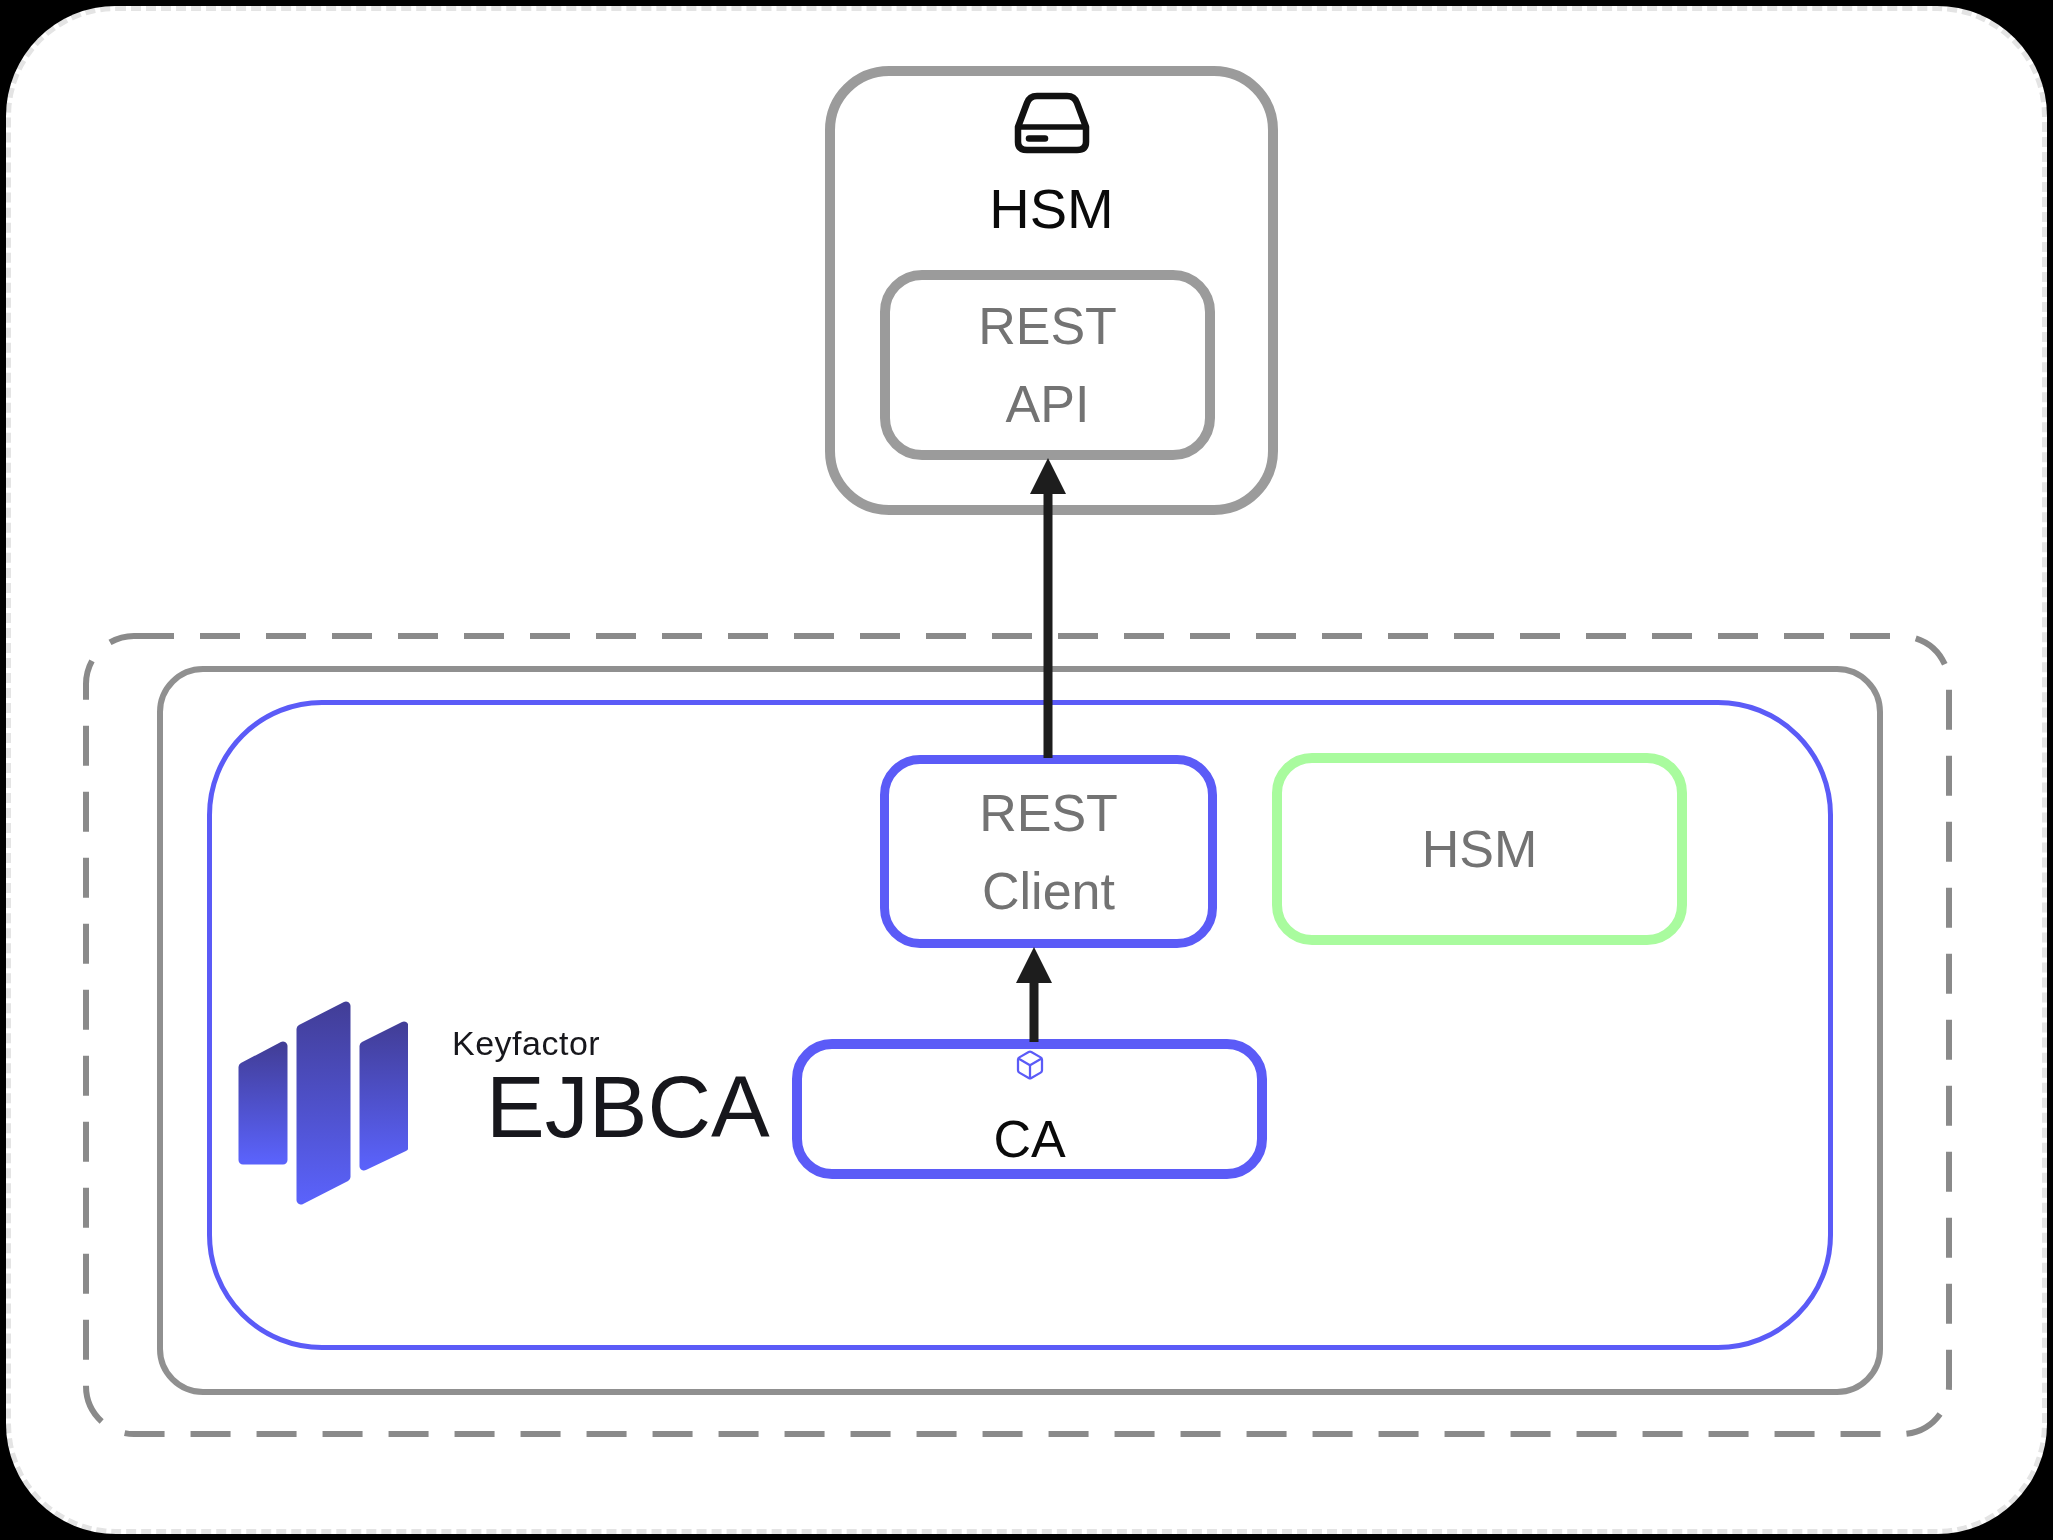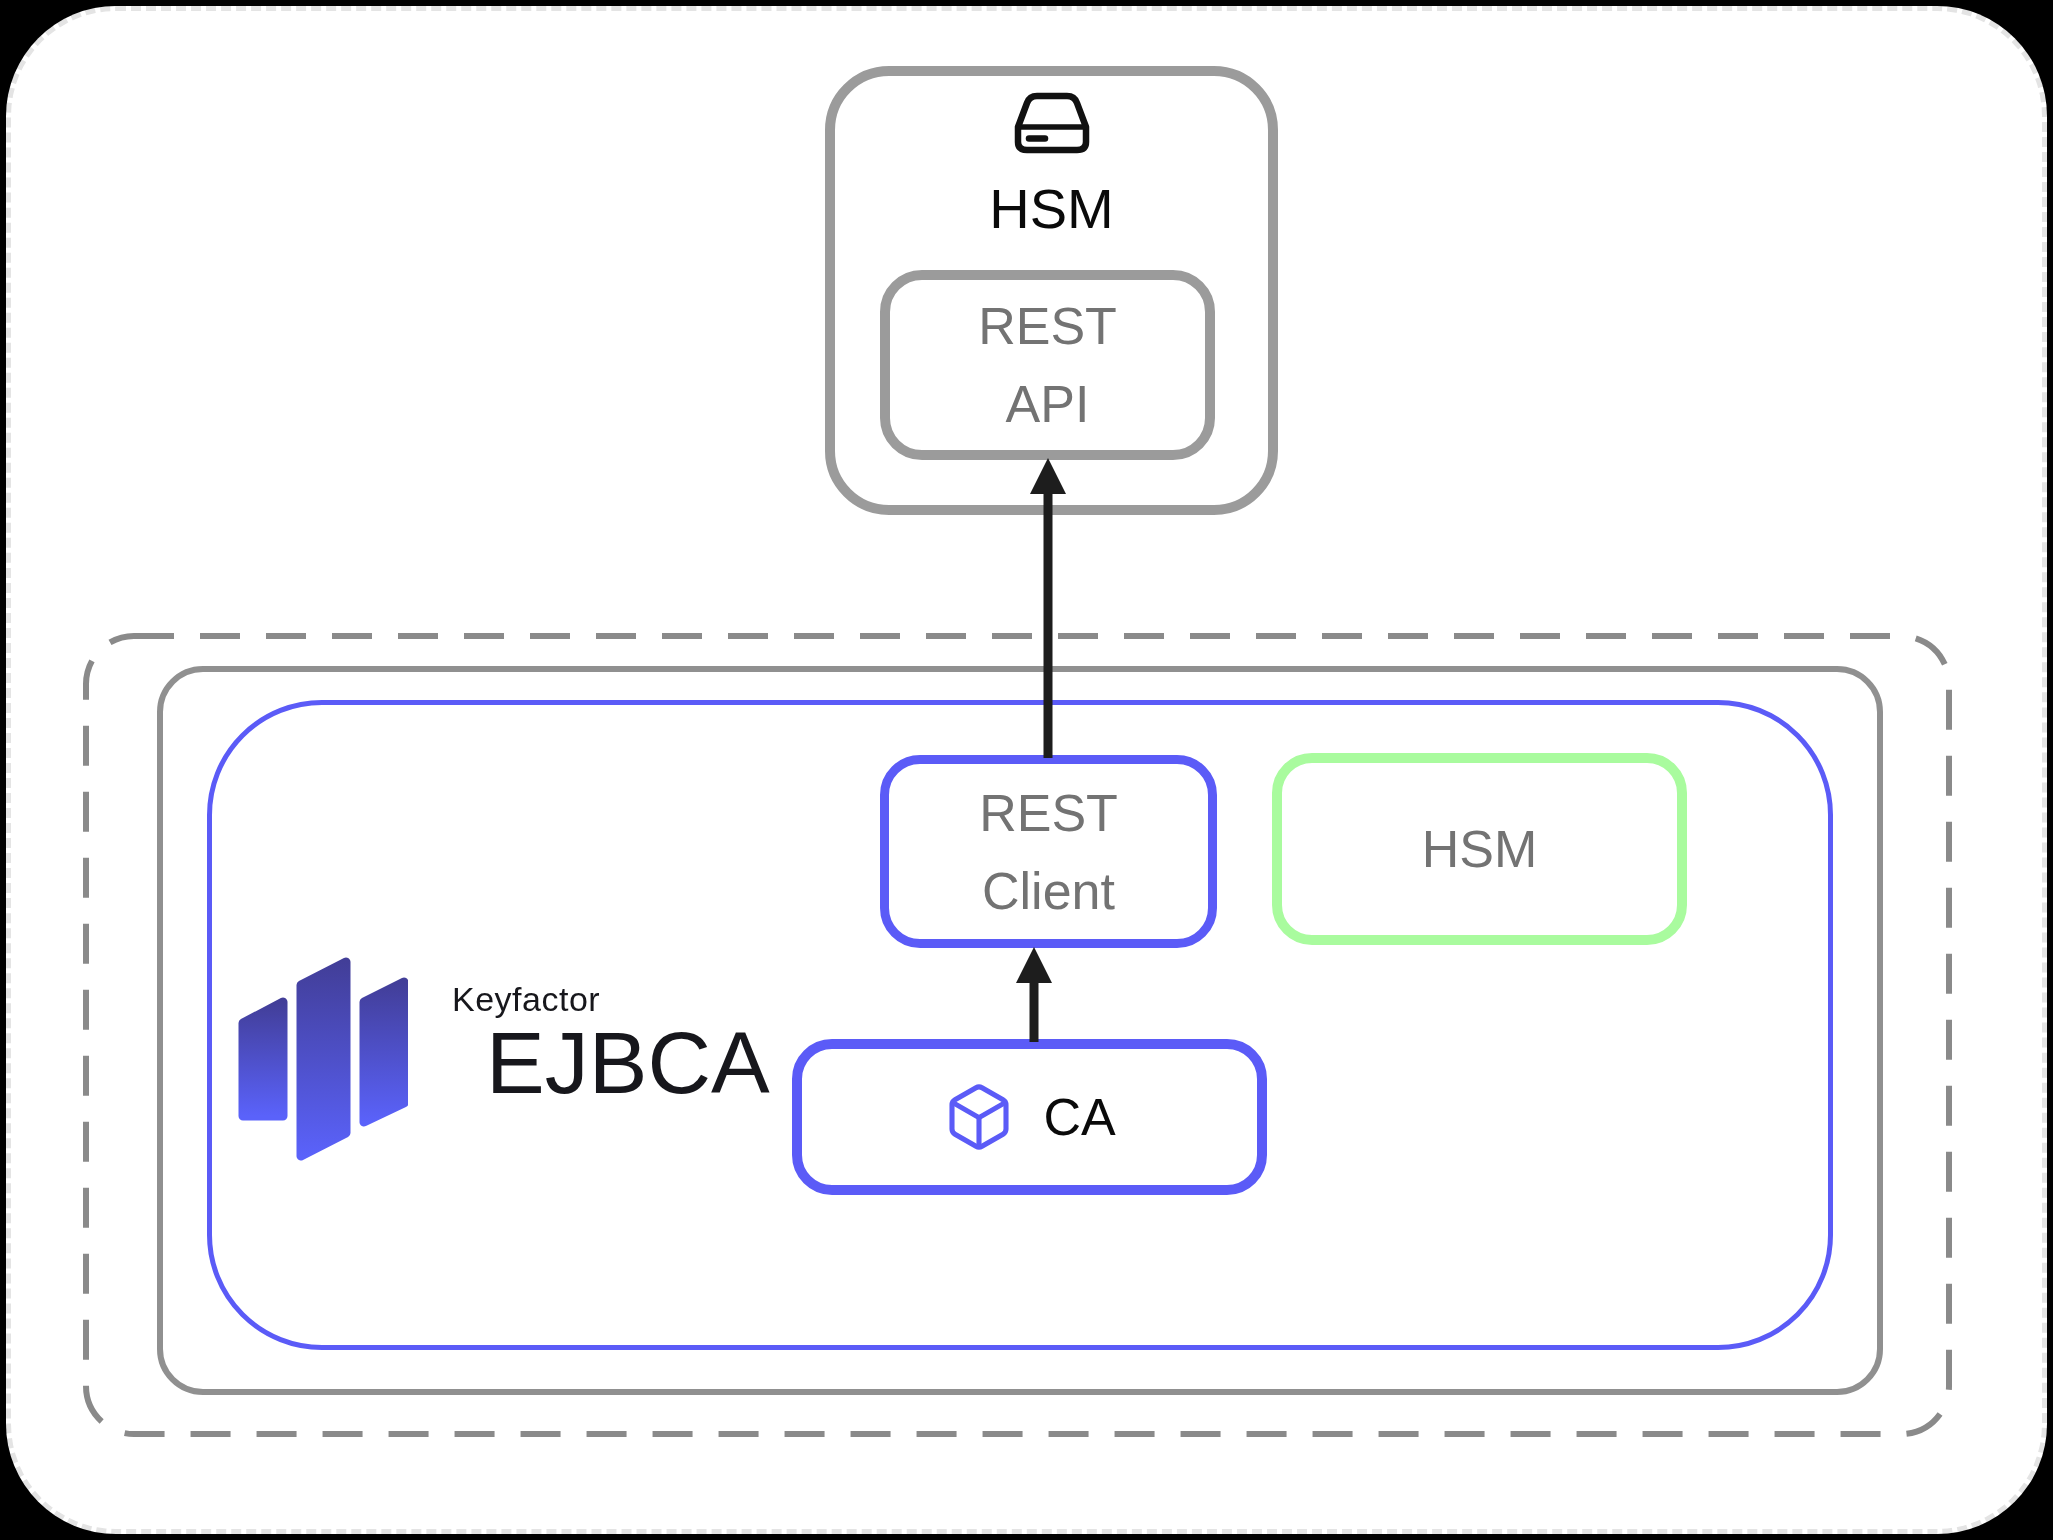--- a/index.html
+++ b/index.html
@@ -23,28 +23,28 @@
                 border-radius:42px;z-index:13;box-sizing:border-box;background:#fff;
                 display:flex;flex-direction:column;align-items:center;justify-content:center;}
   .label-2line{font-size:52px;line-height:78px;color:#737373;text-align:center;}
   
   #rest-client-box{left:880px;top:755px;width:337px;height:193px;border:9px solid #5b5bf7;
                    border-radius:40px;z-index:20;box-sizing:border-box;background:#fff;
                    display:flex;flex-direction:column;align-items:center;justify-content:center;}
   #hsm-config-box{left:1272px;top:753px;width:415px;height:192px;border:10px solid #a9fb9e;
                   border-radius:40px;z-index:20;box-sizing:border-box;background:#fff;
                   display:flex;flex-direction:column;align-items:center;justify-content:center;}
-  #ca-box{left:792px;top:1039px;width:475px;height:156px;border:10px solid #5b5bf7;
+  #ca-box{left:792px;top:1039px;width:475px;height:140px;border:10px solid #5b5bf7;
           border-radius:40px;z-index:20;box-sizing:border-box;background:#fff;
-          display:flex;align-items:center;justify-content:center;gap:28px;}
+          display:flex;align-items:center;justify-content:center;gap:28px;flex-direction:column;}
   #ca-label{font-size:52px;color:#0a0a0a;}
   
   #arrows-svg{position:absolute;left:0;top:0;width:2053px;height:1540px;z-index:40;pointer-events:none;}
   
-  #logo{left:238px;top:956px;width:520px;height:210px;z-index:21;padding-left:12px;}
+  #logo{left:238px;top:1000px;width:520px;height:210px;z-index:21;padding-left:12px;}
   #logo-bars{position:absolute;left:0;top:0;}
   #logo-brand{position:absolute;left:214px;top:24px;font-size:34px;font-weight:500;color:#17171c;letter-spacing:.5px;}
   #logo-product{position:absolute;left:208px;top:56px;font-size:88px;font-weight:500;color:#17171c;margin-left:40px;}
 </style>
 </head>
 <body>
 
 <div id="canvas">
   <div id="card"></div>
 

